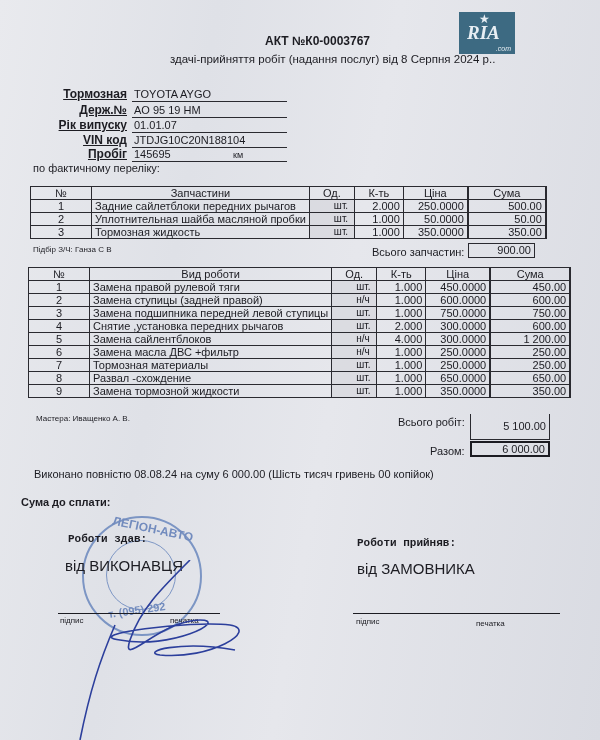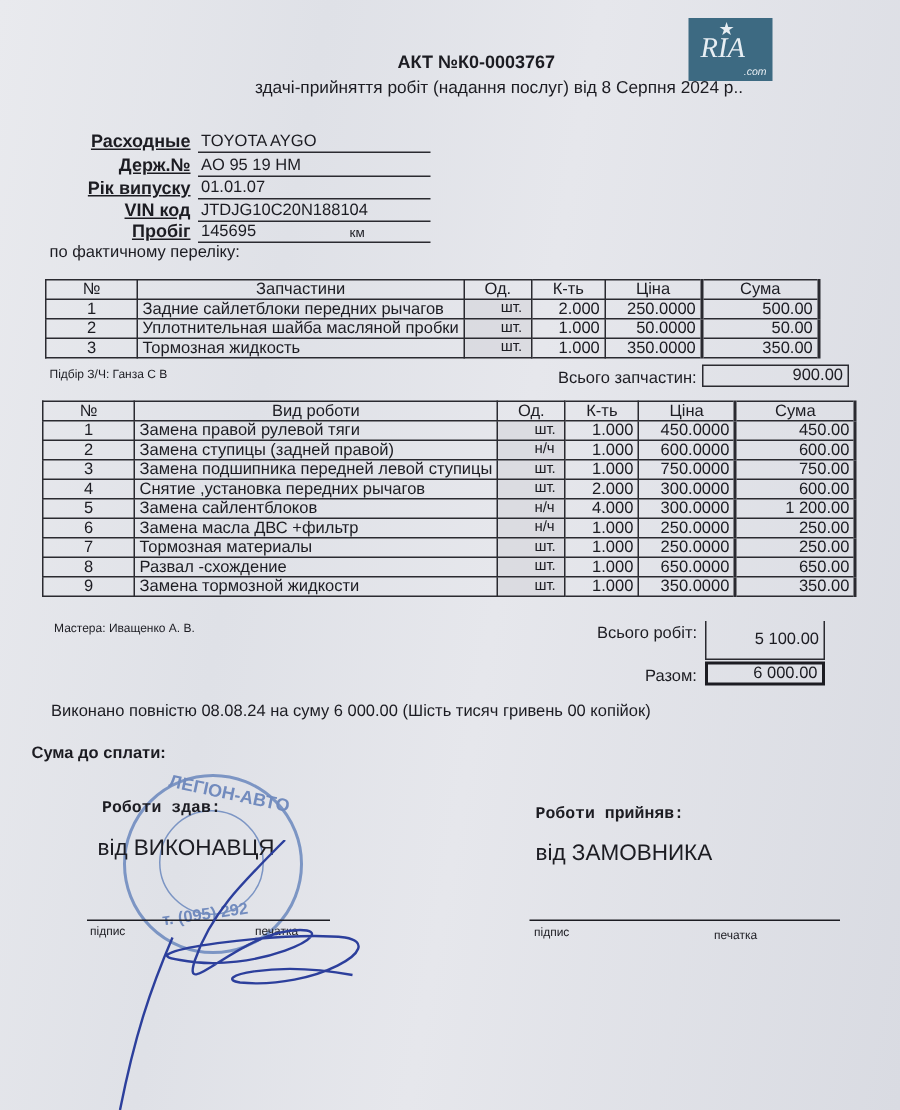--- a/index.html
+++ b/index.html
@@ -10,21 +10,21 @@
     color:#1c1c22;
     position:relative;
   }
   .page { position:absolute; inset:0; }
   .abs { position:absolute; }
 
   .logo { position:absolute; left:457px; top:12px; height:42px; display:flex; }
   .logo .auto { width:73px; height:42px; background:#e07a6f; border-radius:2px 0 0 6px; color:#fbe9e6;
     font-size:24px; display:flex; align-items:center; justify-content:center; letter-spacing:0.5px; }
   .logo .ria { width:56px; height:42px; background:#3d6a82; margin-left:2px; color:#e7eef3; position:relative; }
-  .logo .ria .t { position:absolute; left:8px; top:10px; font-family:"Liberation Serif", serif; font-weight:normal; font-size:19px; font-style:italic; }
+  .logo .ria .t { position:absolute; left:8px; top:10px; font-family:"Liberation Serif", serif; font-weight:bold; font-size:19px; font-style:italic; }
   .logo .ria .star { position:absolute; left:20px; top:0px; font-size:12px; }
   .logo .ria .com { position:absolute; right:4px; bottom:2px; font-size:7px; font-style:italic; }
 
   .title { left:265px; top:34px; font-size:12px; font-weight:bold; }
   .subtitle { left:170px; top:53px; font-size:11.5px; }
 
   .car-label { position:absolute; font-size:12px; font-weight:bold; text-decoration:underline; text-align:right; width:110px; left:17px; }
   .car-val { position:absolute; left:134px; font-size:11px; }
   .car-line { position:absolute; left:132px; width:155px; border-top:1px solid #2a2a30; }
   .km { position:absolute; left:233px; top:150px; font-size:9px; }
@@ -65,21 +65,21 @@
       <span class="star">★</span>
       <span class="t">RIA</span>
       <span class="com">.com</span>
     </div>
   </div>
 
   <div class="abs title">АКТ №К0-0003767</div>
   <div class="abs subtitle">здачі-прийняття робіт (надання послуг) від 8 Серпня 2024 р..</div>
 
   <div>
-    <div class="car-label" style="top:87px">Расходные</div>
+    <div class="car-label" style="top:87px">Тормозная</div>
     <div class="car-val" style="top:88px">TOYOTA AYGO</div>
     <div class="car-line" style="top:101px"></div>
 
     <div class="car-label" style="top:103px">Держ.№</div>
     <div class="car-val" style="top:104px">AO 95 19 HM</div>
     <div class="car-line" style="top:117px"></div>
 
     <div class="car-label" style="top:118px">Рік випуску</div>
     <div class="car-val" style="top:119px">01.01.07</div>
     <div class="car-line" style="top:132px"></div>
@@ -130,21 +130,21 @@
       <td class="r">350.0000</td>
       <td class="r sum">350.00</td>
     </tr>
   </tbody>
     </table>
   <div class="below" style="left:33px; top:245px;">
     <span>Підбір З/Ч:</span>
     <span>Ганза С  В</span>
   </div>
   <div class="tot-label" style="left:372px; top:246px;">Всього запчастин:</div>
-  <div class="tot-box" style="left:468px; top:243px; width:98px; height:15px; line-height:13px;">900.00</div>
+  <div class="tot-box" style="left:468px; top:243px; width:67px; height:15px; line-height:13px;">900.00</div>
 
   <table class="grid" style="left:28px; top:267px;">
     <tbody>
         <tr class="hdr">
       <td class="c" style="width:54px">№</td>
       <td class="c" style="width:213px">Вид роботи</td>
       <td class="c" style="width:38px">Од.</td>
       <td class="c" style="width:42px">К-ть</td>
       <td class="c" style="width:57px">Ціна</td>
       <td class="c sum" style="width:72px">Сума</td>

